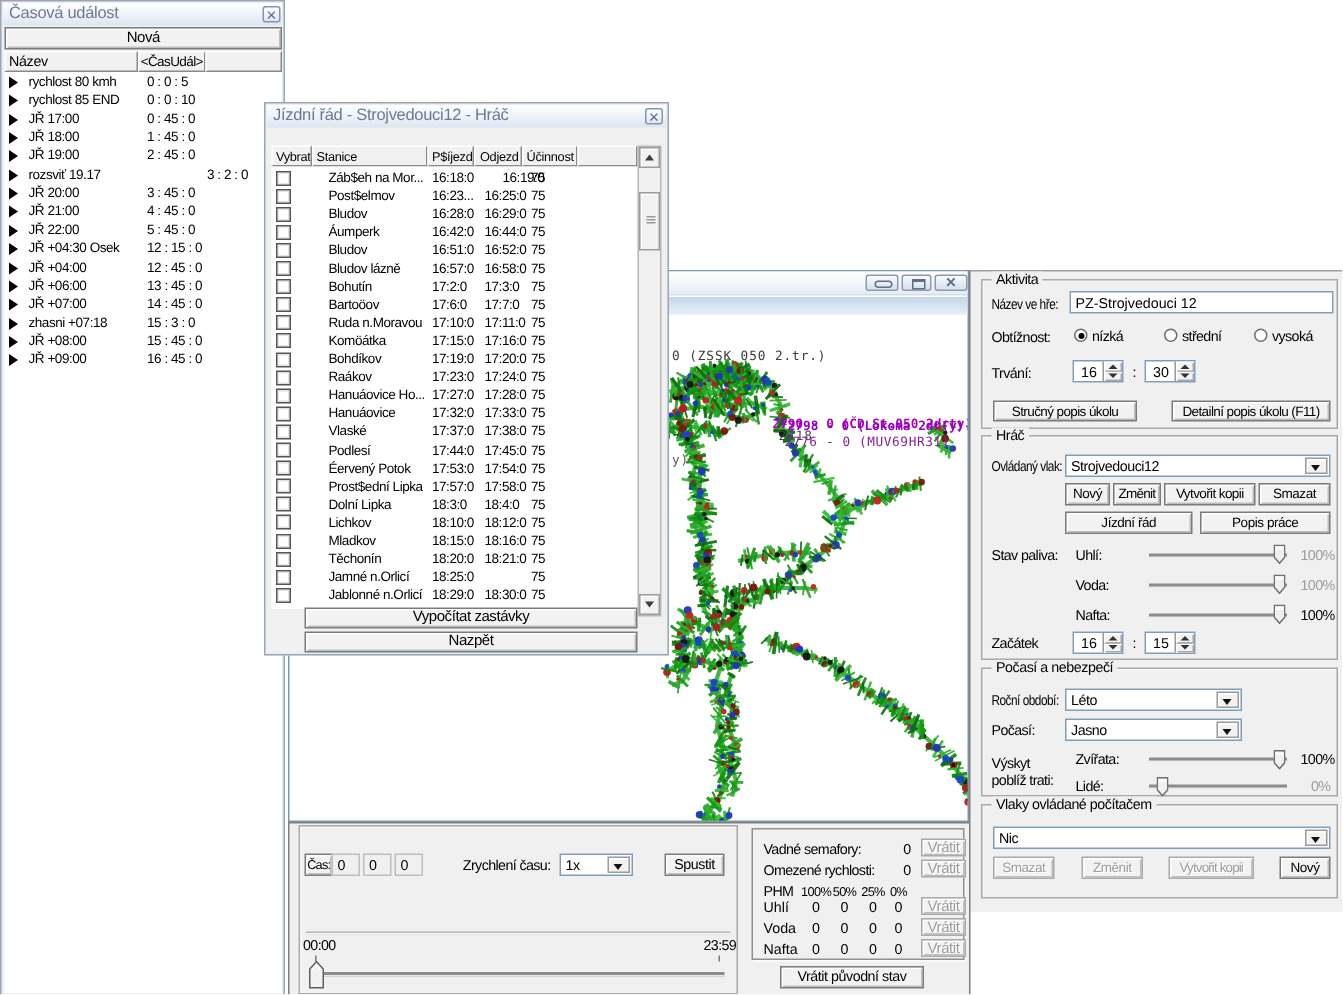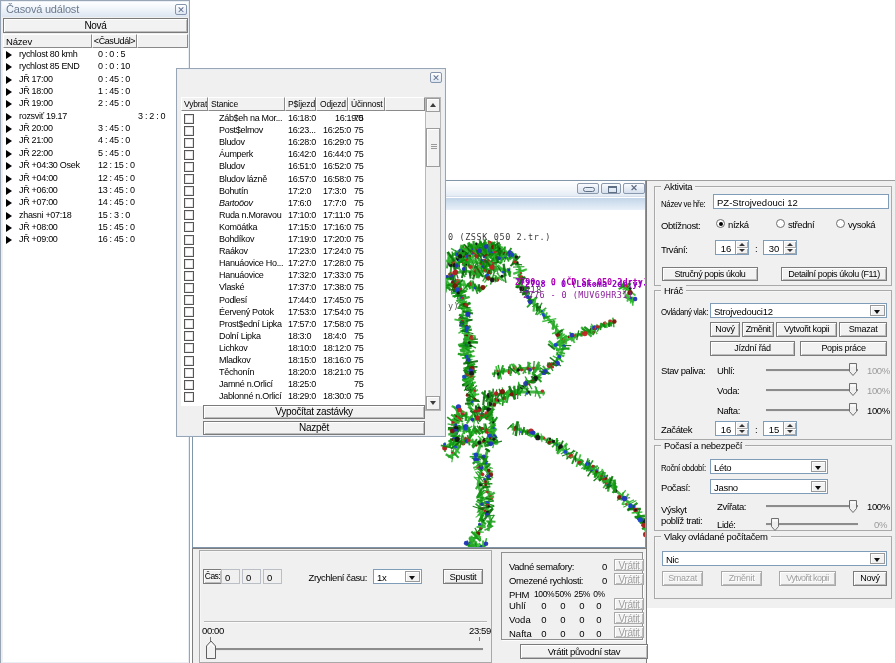--- a/index.html
+++ b/index.html
@@ -1323,21 +1323,21 @@
         <div style="position: absolute; left: 0px; top: 75px; width: 142px; height: 13px;">
           <span style="position: absolute; left: 7px; top: 0px; font-size: 9.5px;">Nafta</span>
           <span style="position: absolute; left: 32px; top: 0px; width: 20px; text-align: center; font-size: 9.5px;">0</span>
           <span style="position: absolute; left: 51px; top: 0px; width: 20px; text-align: center; font-size: 9.5px;">0</span>
           <span style="position: absolute; left: 70px; top: 0px; width: 20px; text-align: center; font-size: 9.5px;">0</span>
           <span style="position: absolute; left: 87px; top: 0px; width: 20px; text-align: center; font-size: 9.5px;">0</span>
           <div class="btn3d disabled vrtbtn" style="left: 112px; top: -2px; padding-top: 1px;">Vrátit</div>
         </div>
       </div>
   </div>
-  <div class="abs btn3d" style="left:520px;top:644px;width:128px;height:15px;line-height:13px;">Vrátit původní stav</div>
+  <div class="abs btn3d" style="left:520px;top:644px;width:96px;height:15px;line-height:13px;">Vrátit původní stav</div>
 
   <div class="gb" style="left:654px;top:186px;width:236px;height:98px;">
     <div class="gblabel">Aktivita</div>
     <div class="lbl sx85" style="left:6px;top:11px;">Název ve hře:</div>
     <div class="sunken abs" style="left:58px;top:7px;width:176px;height:15px;padding:2px 0 0 3px;font-size:9.5px;">PZ-Strojvedouci 12</div>
     <div class="lbl" style="left:6px;top:33px;">Obtížnost:</div>
     <div class="radio sel" style="left:61px;top:32px;"></div>
     <div class="lbl" style="left:73px;top:32px;">nízká</div>
     <div class="radio" style="left:121px;top:32px;"></div>
     <div class="lbl" style="left:133px;top:32px;">střední</div>
@@ -1543,20 +1543,21 @@
         </div>
         <div style="position: absolute; left: 0px; top: 186.25px; width: 100%; height: 12px;">
           <span class="tri" style="left: 3px; top: 2px;"></span>
           <span class="row-name" style="left: 16px; top: 0px;">JŘ +09:00</span>
           <span class="row-name" style="left: 95px; top: 0px;">16 : 45 : 0</span>
         </div>
       </div>
   </div>
 
   <div class="toolwin" style="left:176px;top:68px;width:270px;height:369px;">
+    <div class="twtitle">Jízdní řád - Strojvedouci12 - Hráč</div>
     <div class="twclose" style="right:3px;"><span>✕</span></div>
 
     <div class="abs hdrcell" style="left:4px;top:28px;width:27px;height:14px;padding:1px 2px;">Vybrat</div>
     <div class="abs hdrcell" style="left:31px;top:28px;width:77px;height:14px;">Stanice</div>
     <div class="abs hdrcell" style="left:108px;top:28px;width:31px;height:14px;padding:1px 2px;">P$íjezd</div>
     <div class="abs hdrcell" style="left:139px;top:28px;width:32px;height:14px;padding:1px 3px;">Odjezd</div>
     <div class="abs hdrcell" style="left:171px;top:28px;width:37px;height:14px;padding:1px 2px;">Účinnost</div>
     <div class="abs hdrcell" style="left:208px;top:28px;width:40px;height:14px;"></div>
 
     <div class="abs" id="jizdni-list" style="left:4px;top:42px;width:244px;height:295px;background:#fff;overflow:hidden;">
@@ -1604,21 +1605,21 @@
         </div>
         <div style="position: absolute; left: 0px; top: 74.6px; width: 100%; height: 12px;">
           <span class="cb" style="left: 3px; top: 0.5px;"></span>
           <span class="row-name" style="left: 38px; top: 0px;">Bohutín</span>
           <span class="row-name" style="left: 107px; top: 0px;">17:2:0</span>
           <span class="row-name" style="left: 142px; top: 0px;">17:3:0</span>
           <span class="row-name" style="left: 173px; top: 0px;">75</span>
         </div>
         <div style="position: absolute; left: 0px; top: 86.7px; width: 100%; height: 12px;">
           <span class="cb" style="left: 3px; top: 0.5px;"></span>
-          <span class="row-name" style="left: 38px; top: 0px; font-style: italic;">Bartoöov</span>
+          <span class="row-name" style="left: 38px; top: 0px;">Bartoöov</span>
           <span class="row-name" style="left: 107px; top: 0px;">17:6:0</span>
           <span class="row-name" style="left: 142px; top: 0px;">17:7:0</span>
           <span class="row-name" style="left: 173px; top: 0px;">75</span>
         </div>
         <div style="position: absolute; left: 0px; top: 98.8px; width: 100%; height: 12px;">
           <span class="cb" style="left: 3px; top: 0.5px;"></span>
           <span class="row-name" style="left: 38px; top: 0px;">Ruda n.Moravou</span>
           <span class="row-name" style="left: 107px; top: 0px;">17:10:0</span>
           <span class="row-name" style="left: 142px; top: 0px;">17:11:0</span>
           <span class="row-name" style="left: 173px; top: 0px;">75</span>

